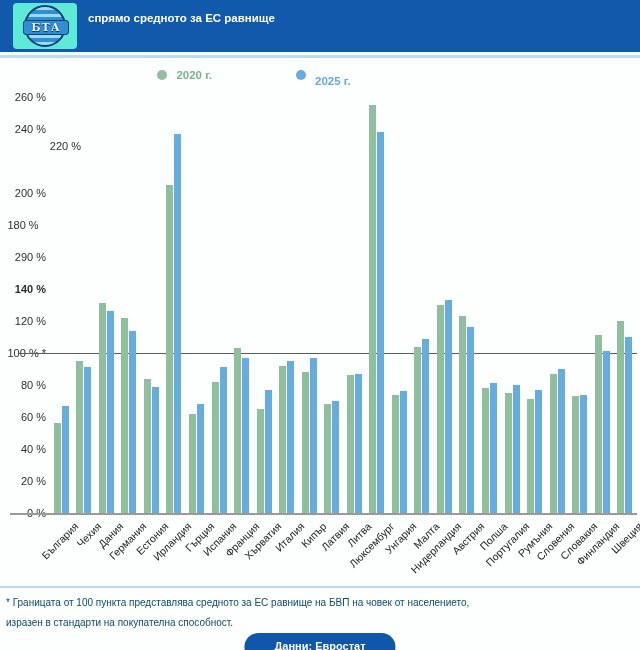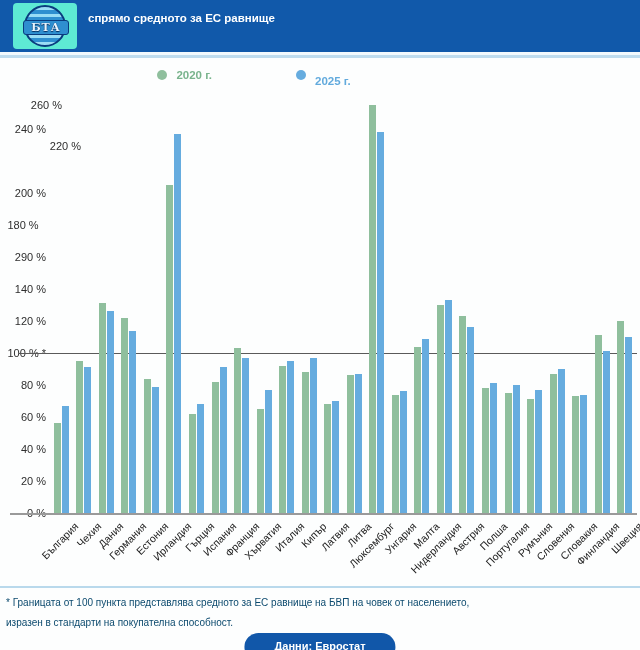--- a/index.html
+++ b/index.html
@@ -83,27 +83,27 @@
 
   <div class="badge">Данни: Евростат</div>
 
 <div class="ytick" style="top: 513px;">0 %</div>
     <div class="ytick" style="top: 481px;">20 %</div>
     <div class="ytick" style="top: 449px;">40 %</div>
     <div class="ytick" style="top: 417px;">60 %</div>
     <div class="ytick" style="top: 385px;">80 %</div>
     <div class="ytick" style="top: 353px;">100 % *</div>
     <div class="ytick" style="top: 321px;">120 %</div>
-    <div class="ytick" style="top: 289px;">140 %</div>
+    <div class="ytick" style="top: 289px; font-weight: bold;">140 %</div>
     <div class="ytick" style="top: 257px;">290 %</div>
     <div class="ytick" style="top: 225px; text-align: center;">180 %</div>
     <div class="ytick" style="top: 193px;">200 %</div>
     <div class="ytick" style="top: 146px; padding-left: 35px;">220 %</div>
     <div class="ytick" style="top: 129px;">240 %</div>
-    <div class="ytick" style="top: 105px; padding-left: 16px;">260 %</div>
+    <div class="ytick" style="top: 97px;">260 %</div>
     <div class="refline" style="top: 353px;"></div>
     <div class="group" style="left: 50px; width: 22.5385px; top: 97px; height: 416px;">
       <div class="bar" title="България 2020 г.: 56 %" style="height: 89.6px; background: rgb(143, 191, 157);"></div>
       <div class="bar" title="България 2025 г.: 67 %" style="height: 107.2px; background: rgb(102, 172, 223);"></div>
     </div>
     <div class="xlabel" style="left: -77.7308px; top: 520px;">България</div>
     <div class="group" style="left: 72.5385px; width: 22.5385px; top: 97px; height: 416px;">
       <div class="bar" title="Чехия 2020 г.: 95 %" style="height: 152px; background: rgb(143, 191, 157);"></div>
       <div class="bar" title="Чехия 2025 г.: 91 %" style="height: 145.6px; background: rgb(102, 172, 223);"></div>
     </div>

